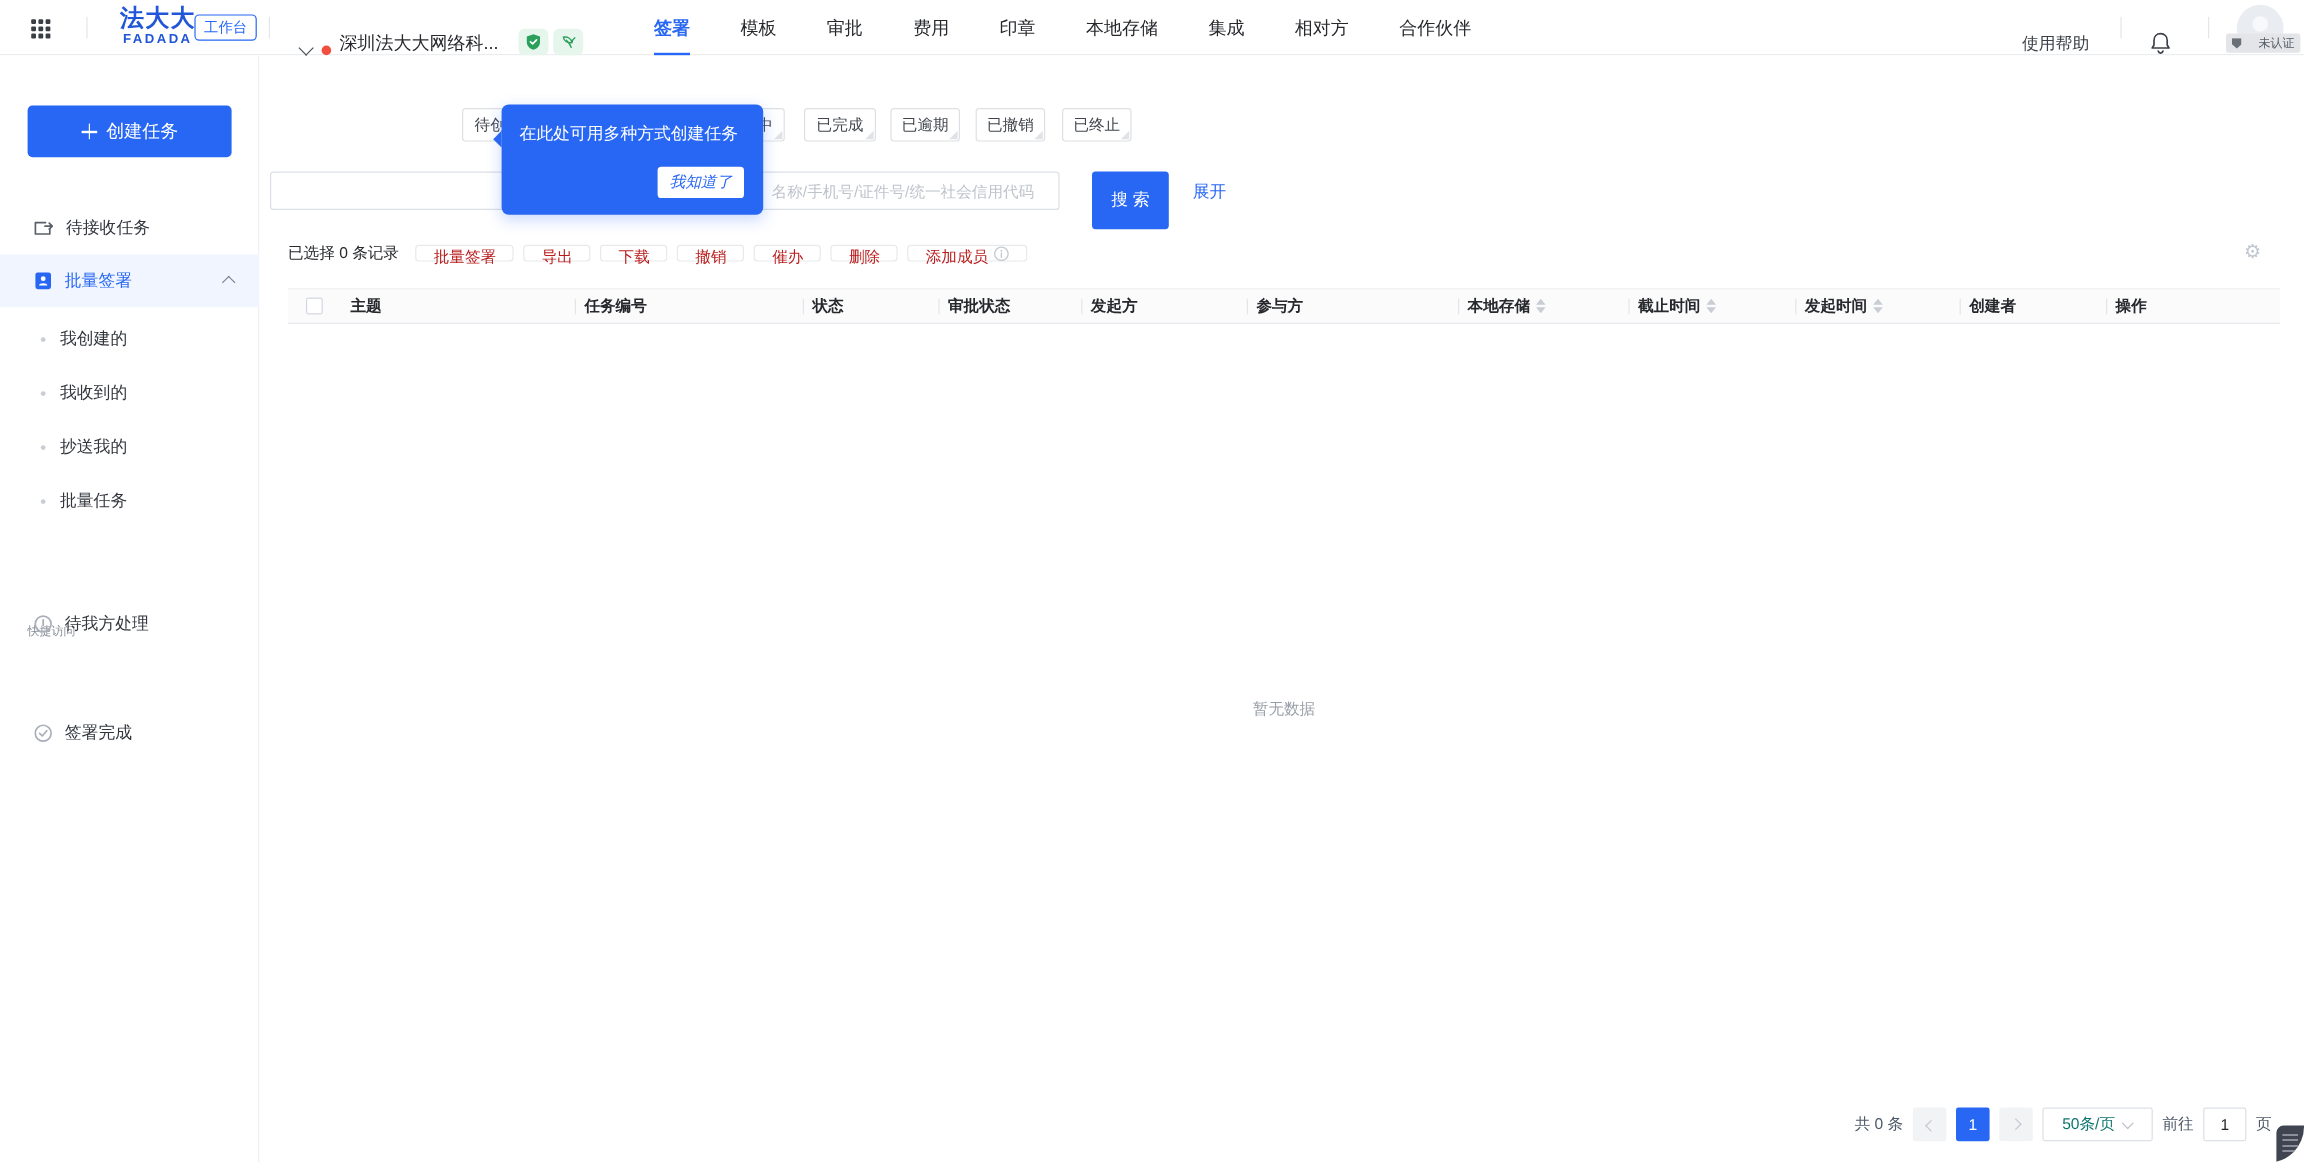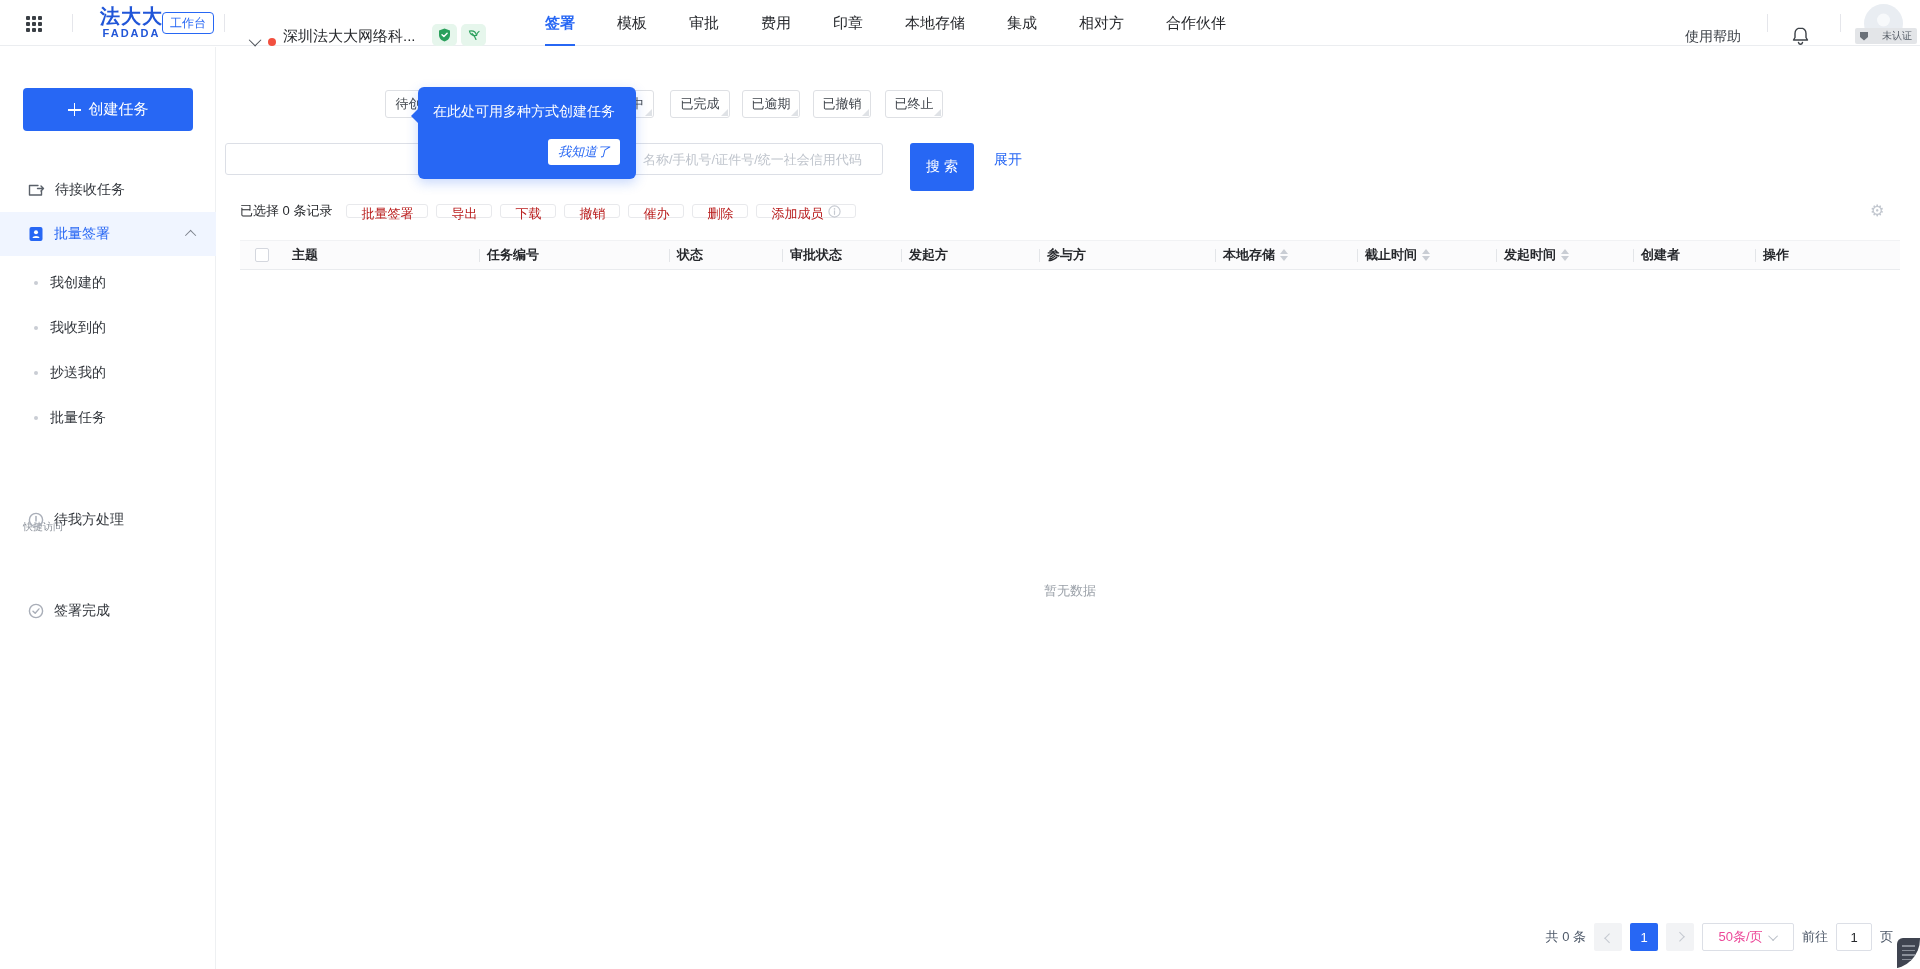--- a/index.html
+++ b/index.html
@@ -96,21 +96,21 @@
   .pager { position:absolute; right:27px; top:875px; height:30px; display:flex; align-items:center; gap:8px;
     font-size:13px; color:#4e5969; }
   .pg-btn { width:28px; height:28px; border-radius:2px; background:#f2f3f5; display:flex; align-items:center;
     justify-content:center; cursor:pointer; }
   .pg-btn .arr { width:7px; height:7px; border-left:1.5px solid #c4c9d0; border-bottom:1.5px solid #c4c9d0; }
   .pg-btn .arr.left { transform:rotate(45deg) translateX(1px); }
   .pg-btn .arr.right { transform:rotate(-135deg) translateX(1px); }
   .pg-cur { width:28px; height:28px; border-radius:2px; background:#2767f4; color:#fff; display:flex;
     align-items:center; justify-content:center; font-size:13px; cursor:pointer; }
   .pg-size { position:relative; width:92px; height:28px; border:1px solid #dcdfe6; border-radius:2px; background:#fff;
-    display:flex; align-items:center; justify-content:center; gap:8px; font-size:13px; color:#ec4899; cursor:pointer; }
+    display:flex; align-items:center; justify-content:center; gap:8px; font-size:13px; color:#0f766e; cursor:pointer; }
   .caret-dn { width:7px; height:7px; border-left:1.5px solid #b8bdc6; border-bottom:1.5px solid #b8bdc6;
     transform:rotate(-45deg) translateY(-2px); }
   .goto-input { width:36px; height:28px; border:1px solid #dcdfe6; border-radius:2px; text-align:center;
     font-size:13px; color:#26282c; outline:none; }
 
   
   .tooltip { position:absolute; left:202px; top:40px; width:218px; height:92px; background:#2767f4; border-radius:6px;
     z-index:15; box-shadow:0 4px 12px rgba(39,103,244,.25); }
   .tooltip .arrow { position:absolute; left:-7px; top:22px; width:0; height:0;
     border-top:7px solid transparent; border-bottom:7px solid transparent; border-right:7px solid #2767f4; }

